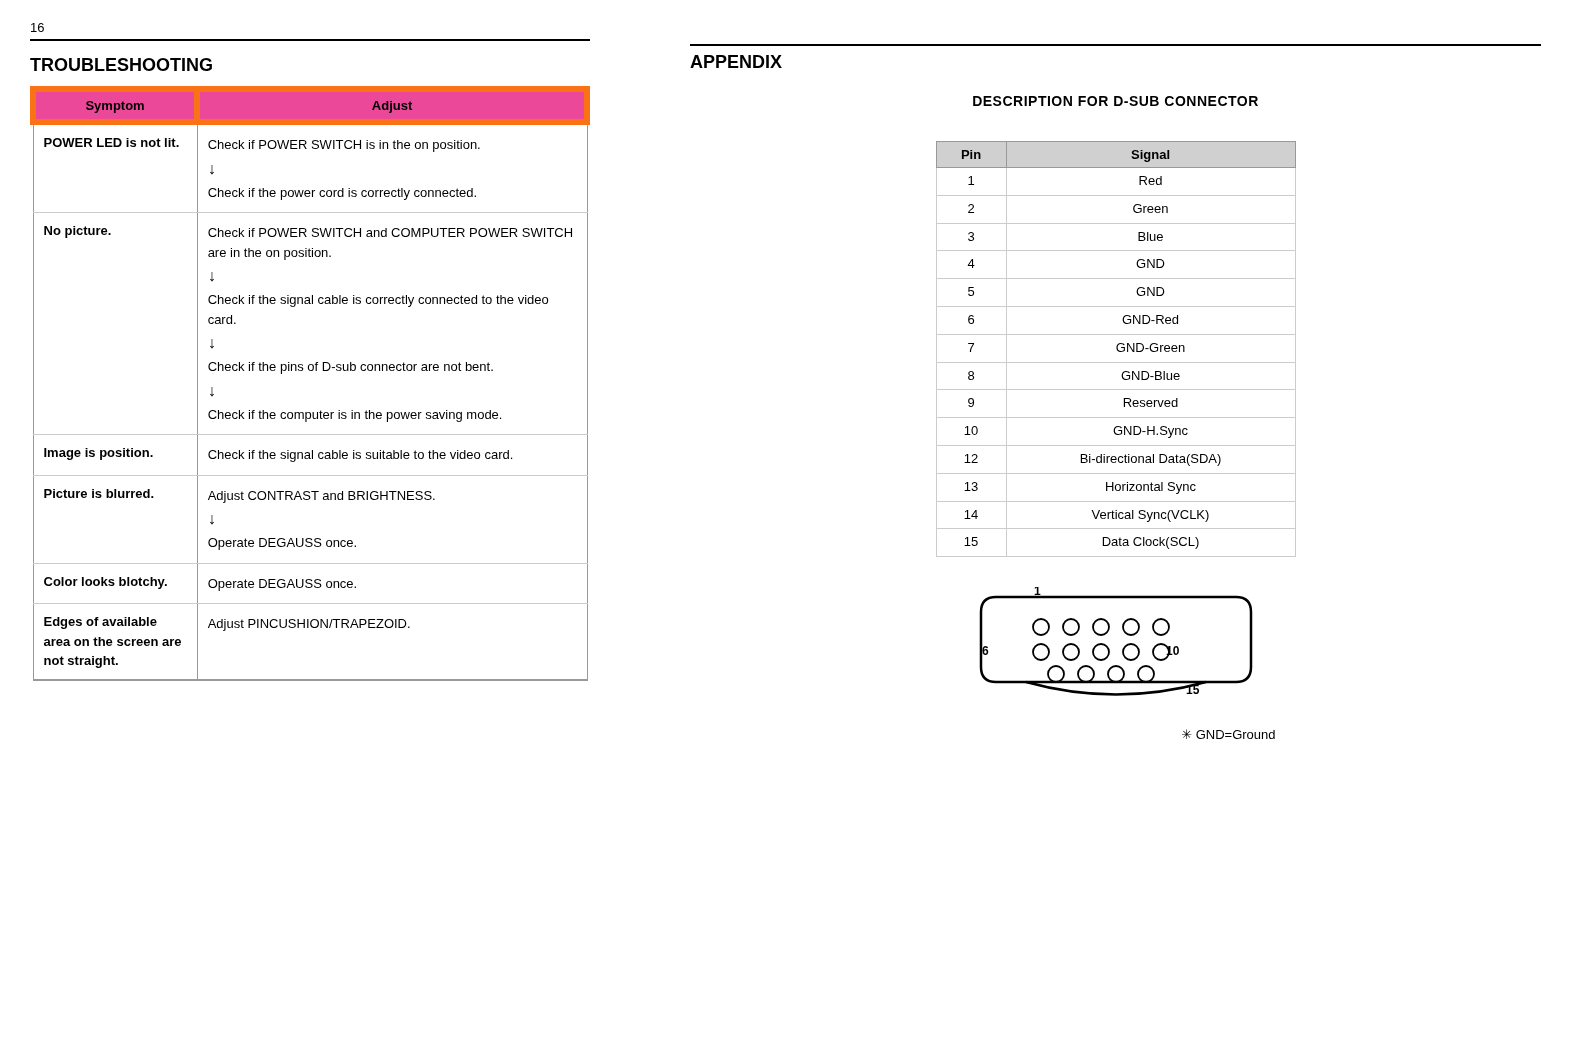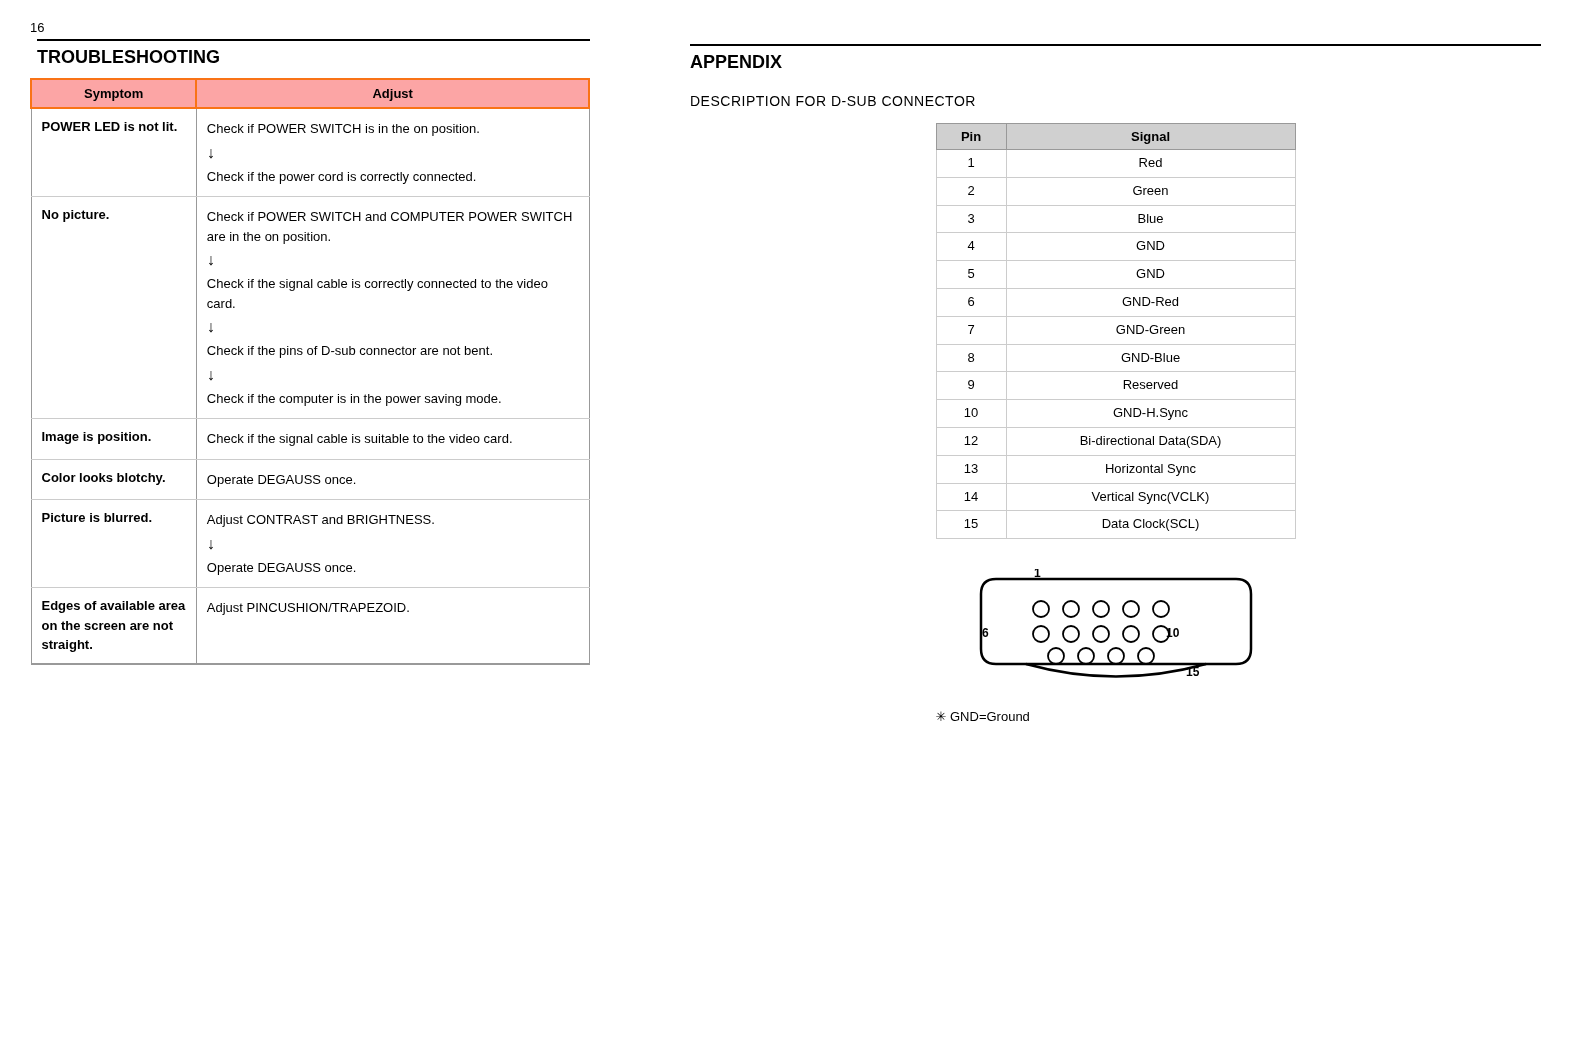--- a/index.html
+++ b/index.html
@@ -26,39 +26,38 @@
     }
     .page-number {
       font-size: 13px;
       margin-bottom: 4px;
     }
     .section-title {
       font-size: 18px;
       font-weight: bold;
       margin-bottom: 10px;
       border-top: 2px solid #000;
-      padding-top: 6px;
-      margin-left: 7px;
+      padding-top: 14px;
     }
     .appendix-title {
       font-size: 18px;
       font-weight: bold;
       margin-bottom: 20px;
       border-top: 2px solid #000;
       padding-top: 6px;
     }
     
     .trouble-table {
       width: 100%;
       border-collapse: collapse;
       margin-top: 0;
     }
     .trouble-table th {
-      background: #fca5a5;
-      border: 2px solid #f97316;
+      background: #ec4899;
+      border: 6px solid #f97316;
       padding: 6px 6px;
       text-align: center;
       font-weight: bold;
       font-size: 13px;
     }
     .trouble-table td {
       border-left: 1px solid #999;
       border-right: 1px solid #999;
       border-bottom: 1px solid #ccc;
       padding: 8px 10px;
@@ -77,24 +76,24 @@
       width: 380px;
     }
     .arrow-line {
       display: block;
       text-align: left;
       font-size: 16px;
       margin: 2px 0;
     }
     
     .dsub-title {
-      text-align: left;
-      font-weight: normal;
+      text-align: center;
+      font-weight: bold;
       font-size: 14px;
-      margin-bottom: 14px;
+      margin-bottom: 32px;
       letter-spacing: 0.5px;
     }
     .dsub-table {
       width: 360px;
       margin: 0 auto;
       border-collapse: collapse;
       border: 1px solid #999;
     }
     .dsub-table th {
       background: #d0d0d0;
@@ -120,20 +119,21 @@
       width: 360px;
       position: relative;
     }
     .connector-svg {
       display: block;
       margin: 0 auto;
     }
     .gnd-note {
       margin-top: 10px;
       font-size: 13px;
+      text-align: right;
       padding-right: 20px;
     }
   </style>
 </head>
 <body>
 
 <div class="page-container">
 
   <div class="left-column">
     <div class="page-number">16</div>
@@ -167,30 +167,30 @@
               <p style="margin: 2px 0px;">Check if the computer is in the power saving mode.</p>
             </td>
           </tr>
           <tr>
             <td class="symptom-cell">Image is position.</td>
             <td class="check-cell">
               <p style="margin: 2px 0px;">Check if the signal cable is suitable to the video card.</p>
             </td>
           </tr>
           <tr>
+            <td class="symptom-cell">Picture is blurred.</td>
+            <td class="check-cell">
+              <p style="margin: 2px 0px;">Adjust CONTRAST and BRIGHTNESS.</p>
+              <span class="arrow-line">↓</span>
+              <p style="margin: 2px 0px;">Operate DEGAUSS once.</p>
+            </td>
+          </tr>
+          <tr>
             <td class="symptom-cell">Color looks blotchy.</td>
             <td class="check-cell">
-              <p style="margin: 2px 0px;">Operate DEGAUSS once.</p>
-            </td>
-          </tr>
-          <tr>
-            <td class="symptom-cell">Picture is blurred.</td>
-            <td class="check-cell">
-              <p style="margin: 2px 0px;">Adjust CONTRAST and BRIGHTNESS.</p>
-              <span class="arrow-line">↓</span>
               <p style="margin: 2px 0px;">Operate DEGAUSS once.</p>
             </td>
           </tr>
           <tr>
             <td class="symptom-cell">Edges of available area on the screen are not straight.</td>
             <td class="check-cell">
               <p style="margin: 2px 0px;">Adjust PINCUSHION/TRAPEZOID.</p>
             </td>
           </tr>
         </tbody>

